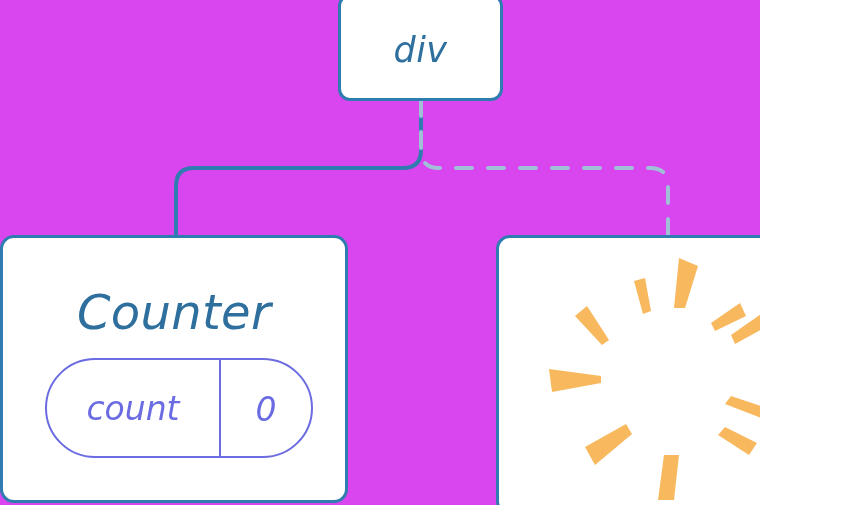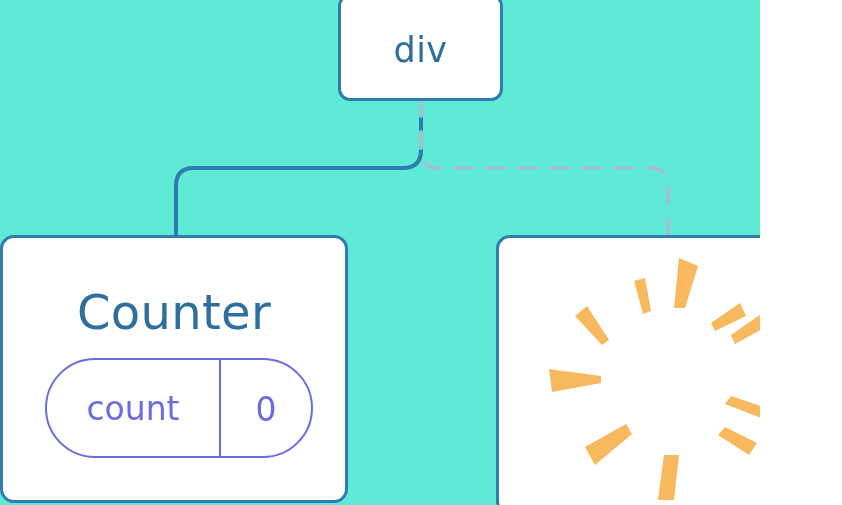--- a/index.html
+++ b/index.html
@@ -9,22 +9,23 @@
   body {
     width: 842px;
     height: 505px;
     overflow: hidden;
     font-family: "DejaVu Sans", sans-serif;
   }
   #stage {
     position: relative;
     width: 760px;
     height: 505px;
-    background: #5eead4;
+    background: #d946ef;
     overflow: hidden;
+    font-style: italic;
   }
   #connectors {
     position: absolute;
     left: 0;
     top: 0;
     width: 842px;
     height: 505px;
   }
   .node {
     position: absolute;

